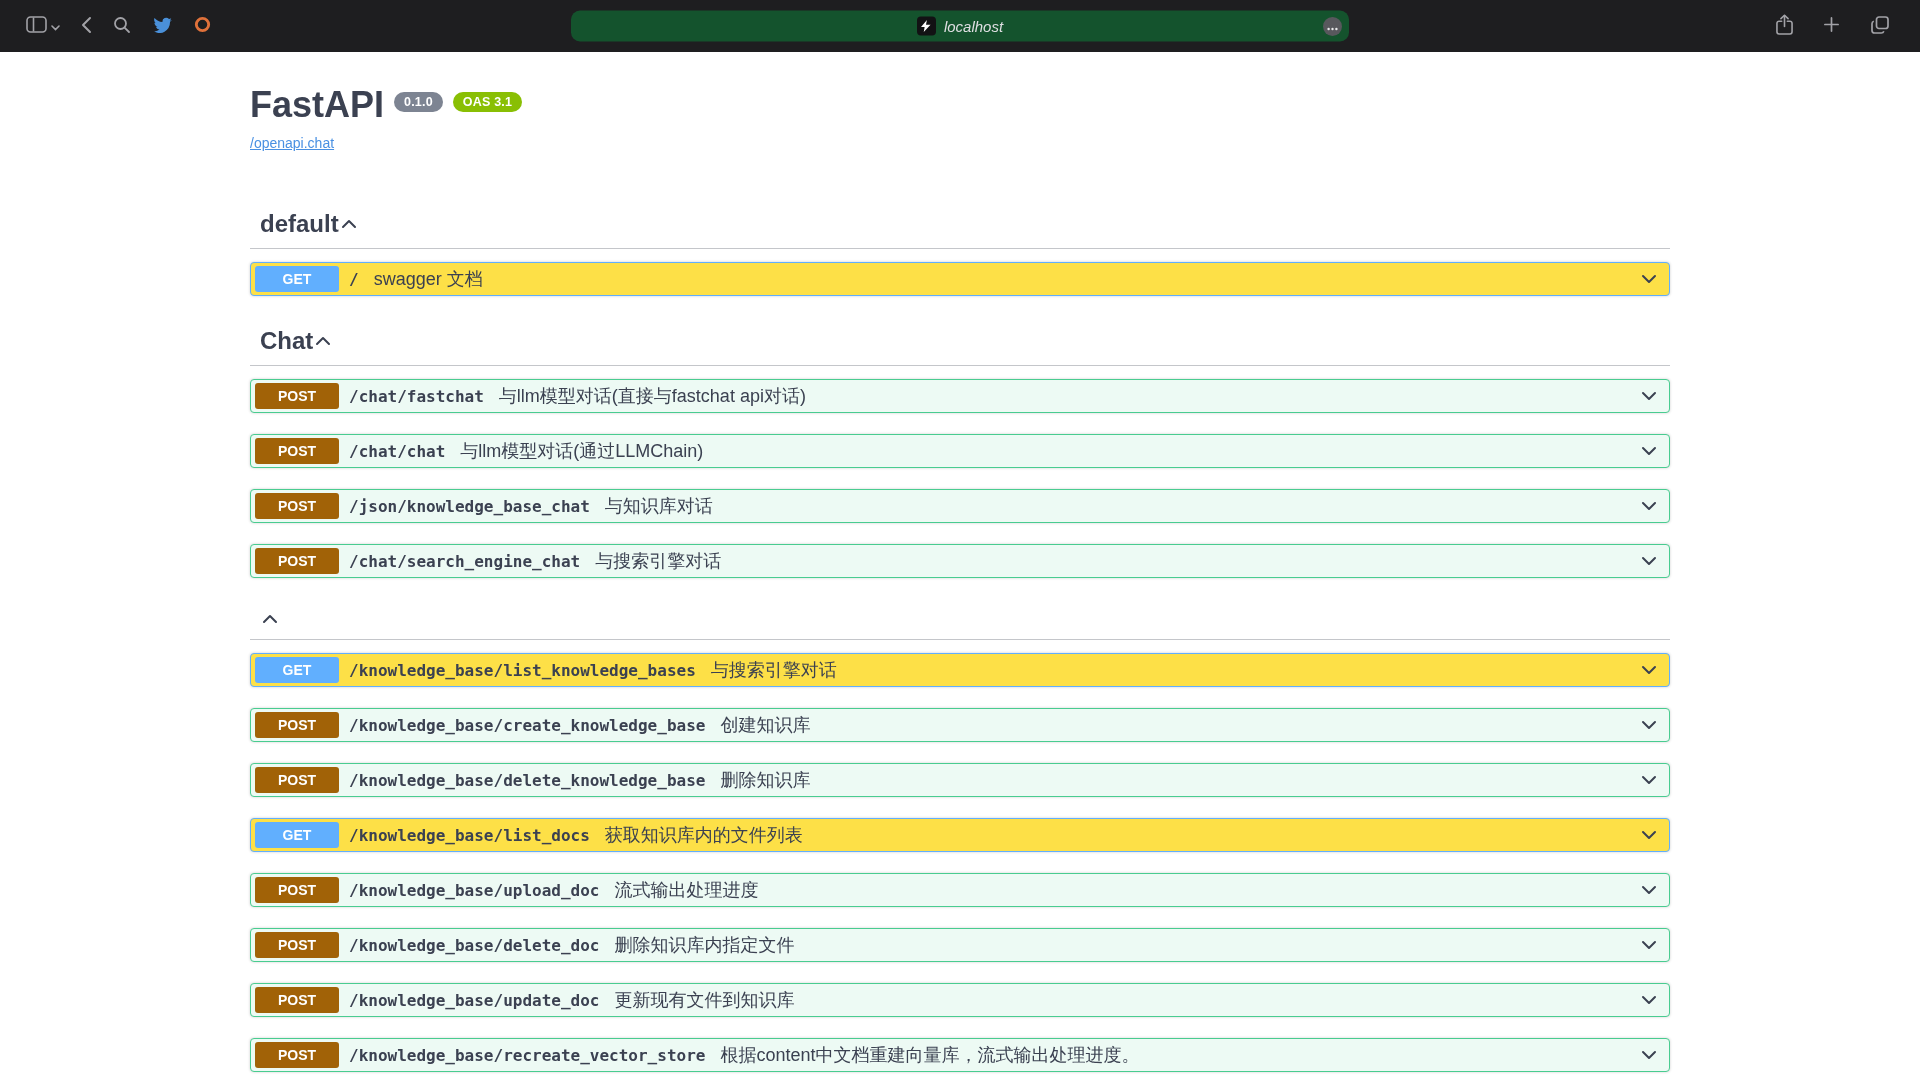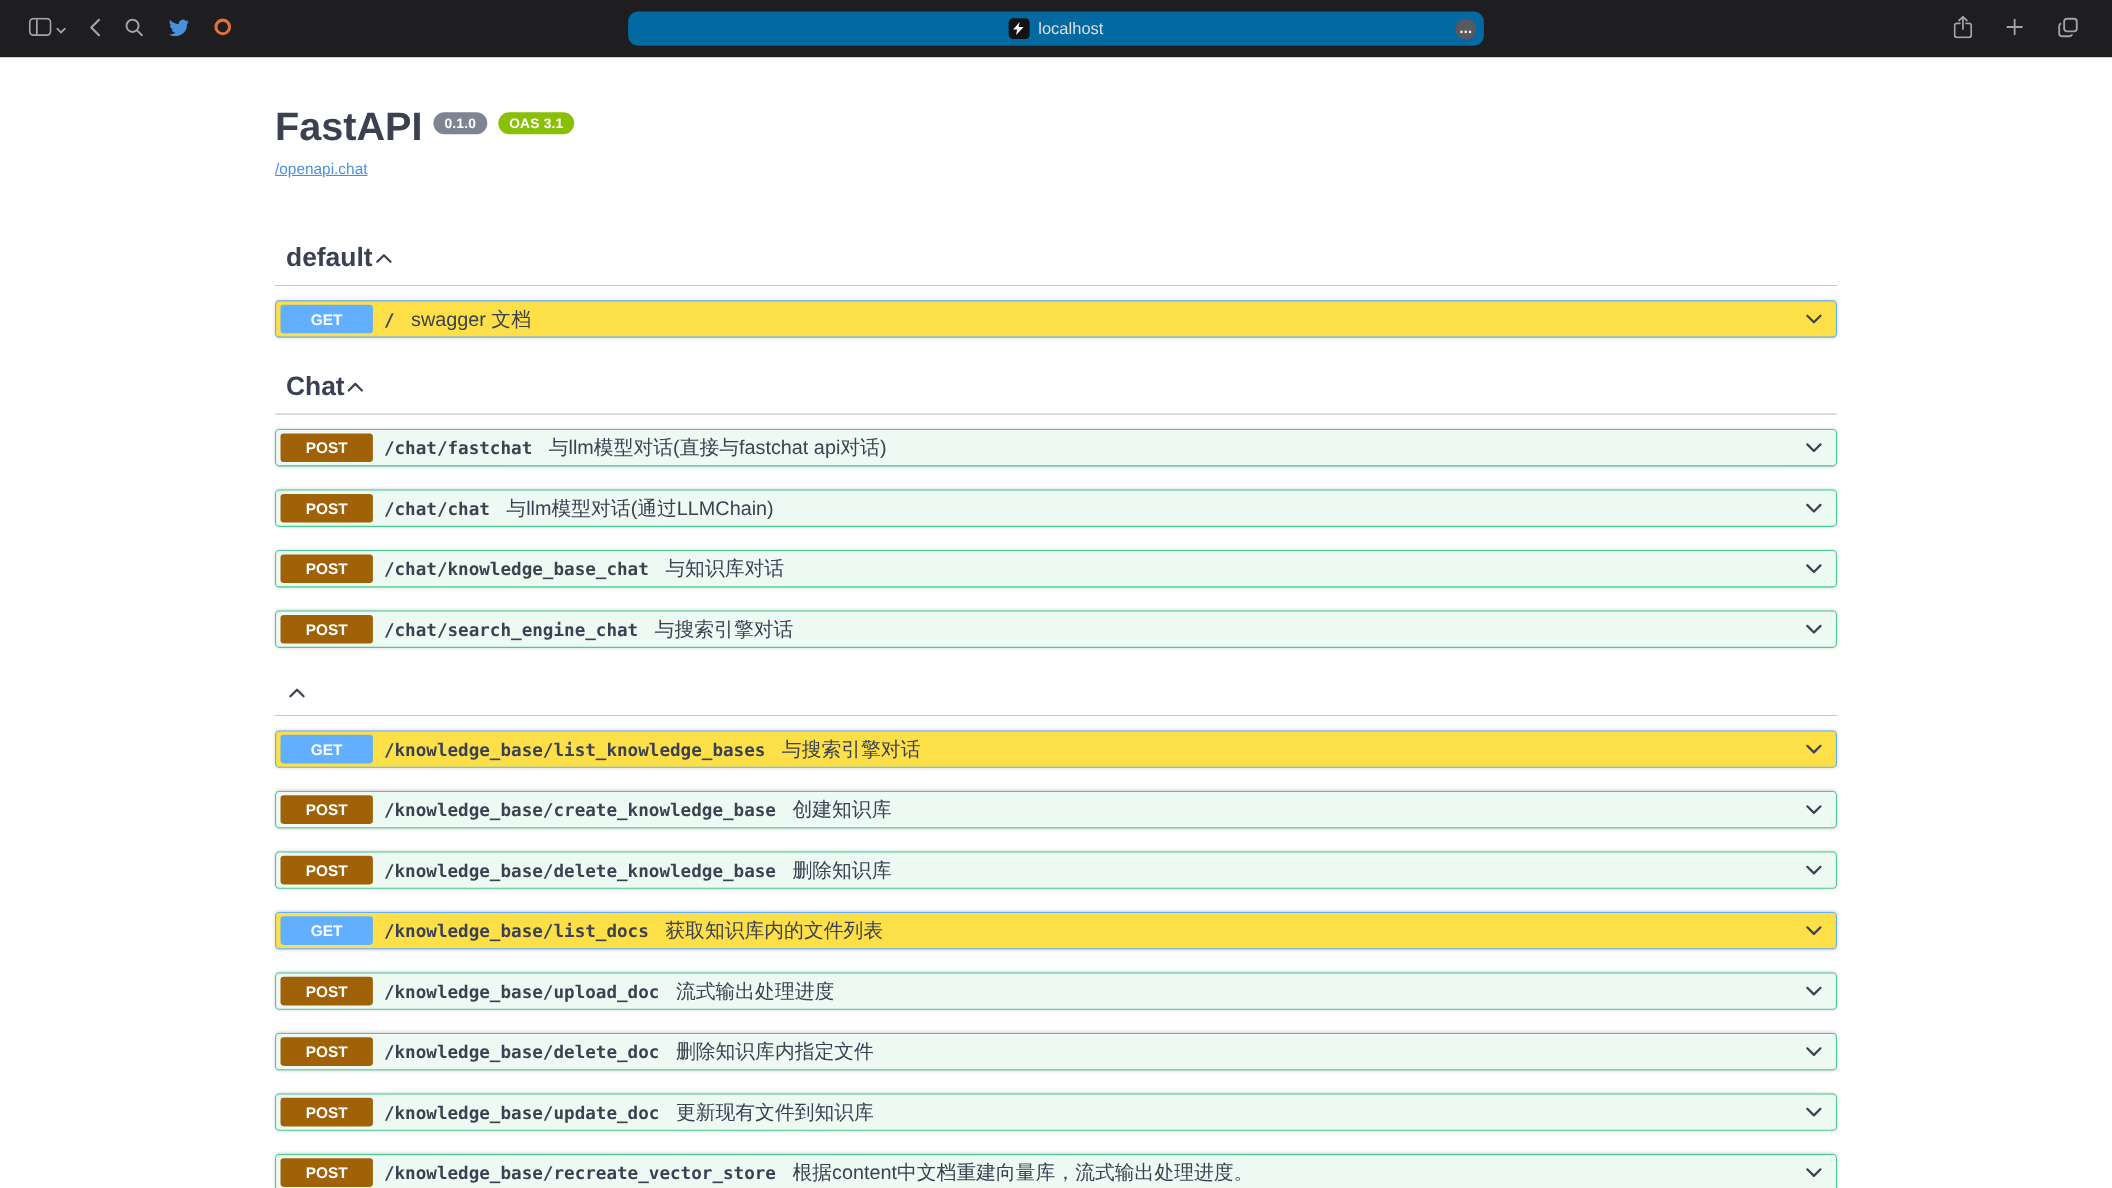--- a/index.html
+++ b/index.html
@@ -5,28 +5,28 @@
   * { margin:0; padding:0; box-sizing:border-box; }
   html, body { width:1920px; height:1080px; overflow:hidden; }
   body { font-family:"Liberation Sans", sans-serif; background:#ffffff; }
 
   
   .toolbar { position:relative; height:52px; background:#1e1e20; display:flex; align-items:center; }
   .tb-left { display:flex; align-items:center; gap:13px; padding-left:22px; }
   .tb-right { position:absolute; right:0; top:0; height:100%; display:flex; align-items:center; gap:22px; padding-right:26px; }
   .tb-btn { background:none; border:none; display:flex; align-items:center; gap:4px; cursor:pointer; padding:4px; }
   .addr { position:absolute; left:50%; top:50%; transform:translate(-50%,-50%); width:778px; height:31px;
-          background:#0369a1; border-radius:9px; display:flex; align-items:center; justify-content:center; gap:8px; cursor:text; }
+          background:#14532d; border-radius:9px; display:flex; align-items:center; justify-content:center; gap:8px; cursor:text;font-style:italic; }
   .addr-text { color:#dfdfe2; font-size:15px; }
   .favicon { width:19px; height:19px; background:#121214; border-radius:4px; display:flex; align-items:center; justify-content:center; }
   .page-menu { position:absolute; right:7px; top:50%; transform:translateY(-50%); width:19px; height:19px; border-radius:50%;
                background:#58585d; display:flex; align-items:center; justify-content:center; border:none; cursor:pointer; }
 
   
-  .swagger { padding-top:42px; background:#ffffff; height:1028px; }
+  .swagger { padding-top:32px; background:#ffffff; height:1028px; }
   .container { max-width:1460px; margin:0 auto; padding:0 20px; }
   .info-title { font-size:36px; font-weight:700; color:#3b4151; line-height:1.15; }
   .badge { display:inline-block; font-size:12.5px; font-weight:700; color:#fff; padding:3px 10px;
            border-radius:57px; position:relative; top:-11px; margin-left:10px; letter-spacing:.2px; }
   .badge-version { background:#7d8492; }
   .badge-oas { background:#89bf04; }
   .spec-link { display:inline-block; margin-top:10px; font-size:14px; color:#4990e2; text-decoration:underline; cursor:pointer; }
 
   #sections { margin-top:48px; }
   .opblock-section { margin-bottom:0; }
@@ -203,21 +203,21 @@
     <span class="desc">与llm模型对话(通过LLMChain)</span>
     <span class="row-arrow">
       <svg width="20" height="20" viewBox="0 0 20 20">
                   <path d="M4 7 L10 13 L16 7" fill="none" stroke="#3b4151" stroke-width="2" stroke-linecap="round" stroke-linejoin="round"></path>
                 </svg>
     </span>
   </div>
 
   <div class="opblock opblock-post">
     <span class="method">POST</span>
-    <span class="path">/chat/knowledge_base_chat</span>
+    <span class="path">/json/knowledge_base_chat</span>
     <span class="desc">与知识库对话</span>
     <span class="row-arrow">
       <svg width="20" height="20" viewBox="0 0 20 20">
                   <path d="M4 7 L10 13 L16 7" fill="none" stroke="#3b4151" stroke-width="2" stroke-linecap="round" stroke-linejoin="round"></path>
                 </svg>
     </span>
   </div>
 
   <div class="opblock opblock-post">
     <span class="method">POST</span>

